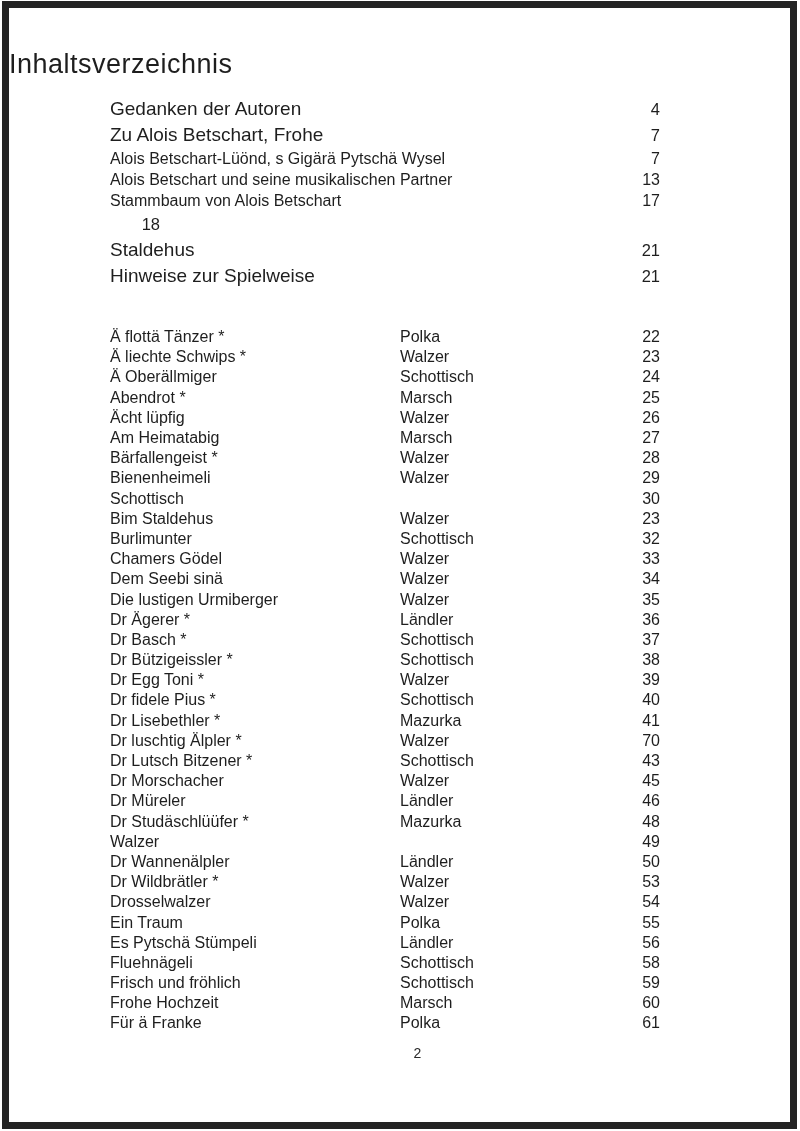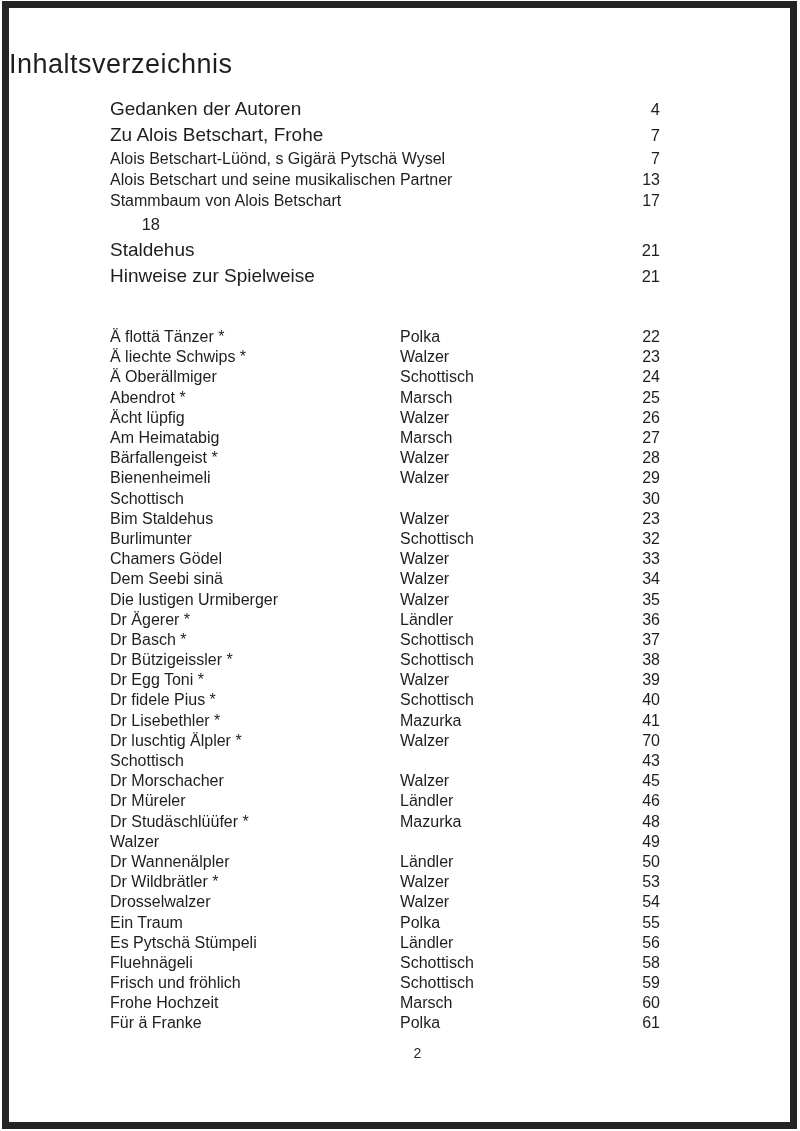--- a/index.html
+++ b/index.html
@@ -187,20 +187,21 @@
           <span class="ptitle">Dr Lisebethler *</span>
           <span class="pgenre">Mazurka</span>
           <span class="ppage">41</span>
         </div>
         <div class="prow">
           <span class="ptitle">Dr luschtig Älpler *</span>
           <span class="pgenre">Walzer</span>
           <span class="ppage">70</span>
         </div>
         <div class="prow">
+          <span class="ptitle">Dr Lutsch Bitzener *</span>
           <span class="pgenre">Schottisch</span>
           <span class="ppage">43</span>
         </div>
         <div class="prow">
           <span class="ptitle">Dr Morschacher</span>
           <span class="pgenre">Walzer</span>
           <span class="ppage">45</span>
         </div>
         <div class="prow">
           <span class="ptitle">Dr Müreler</span>

